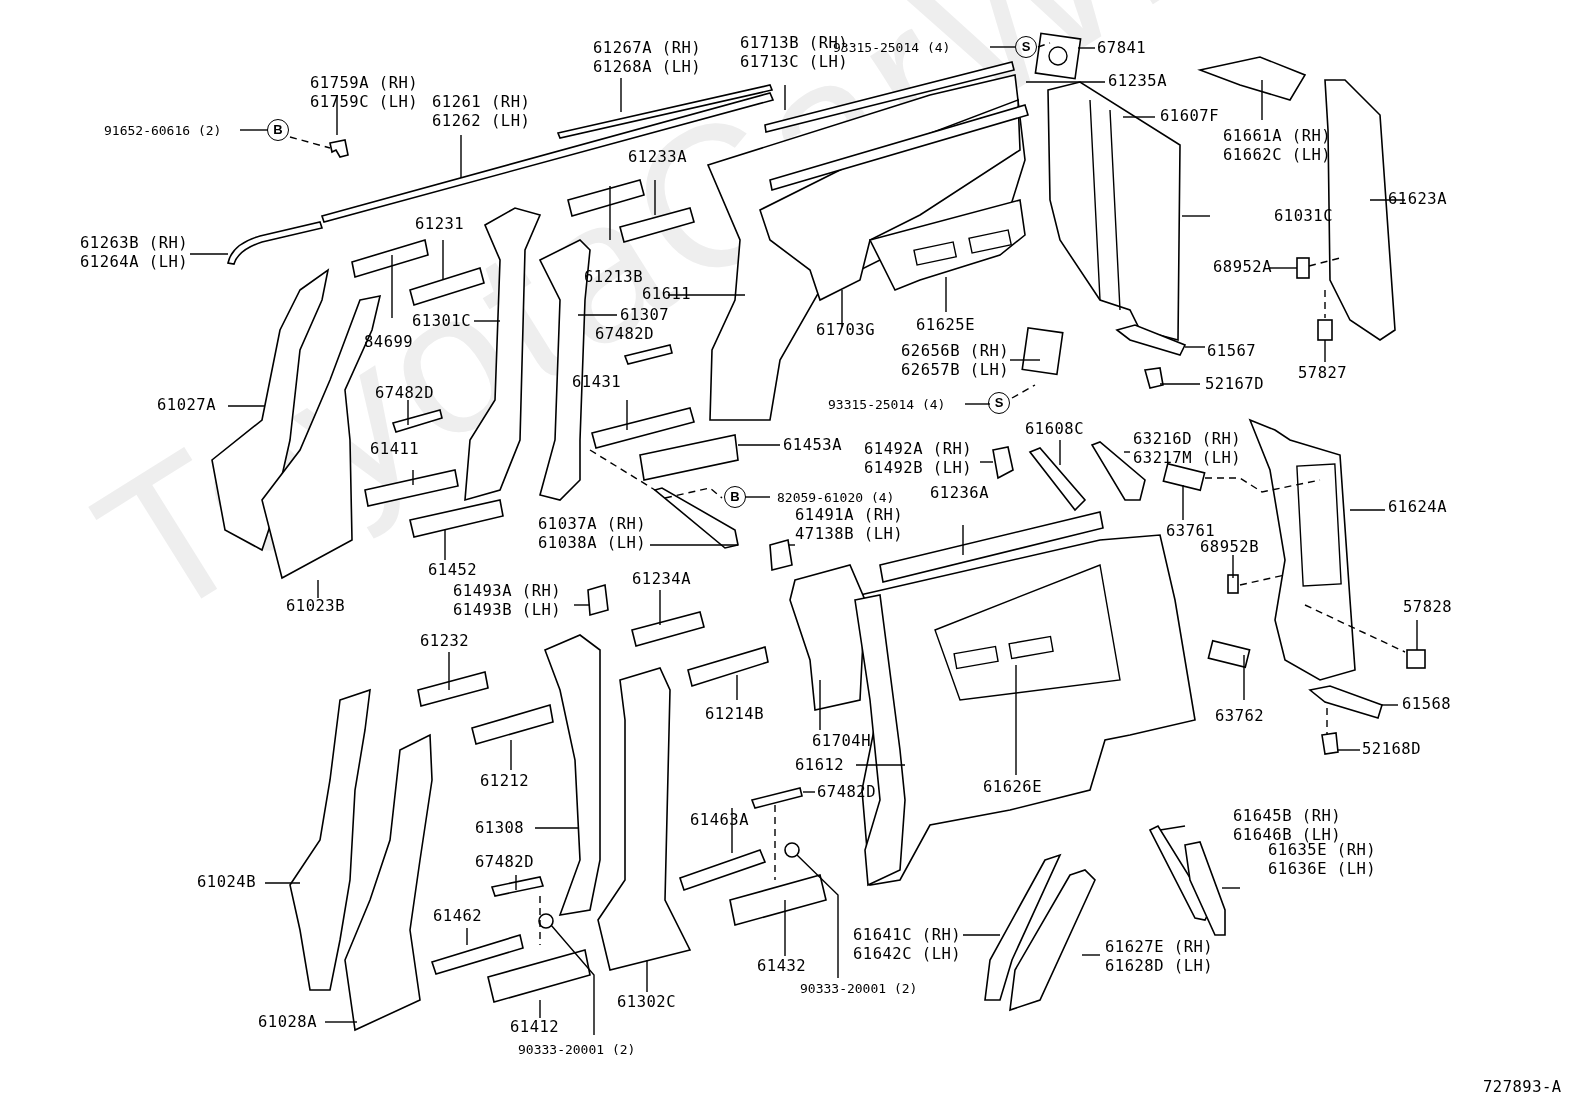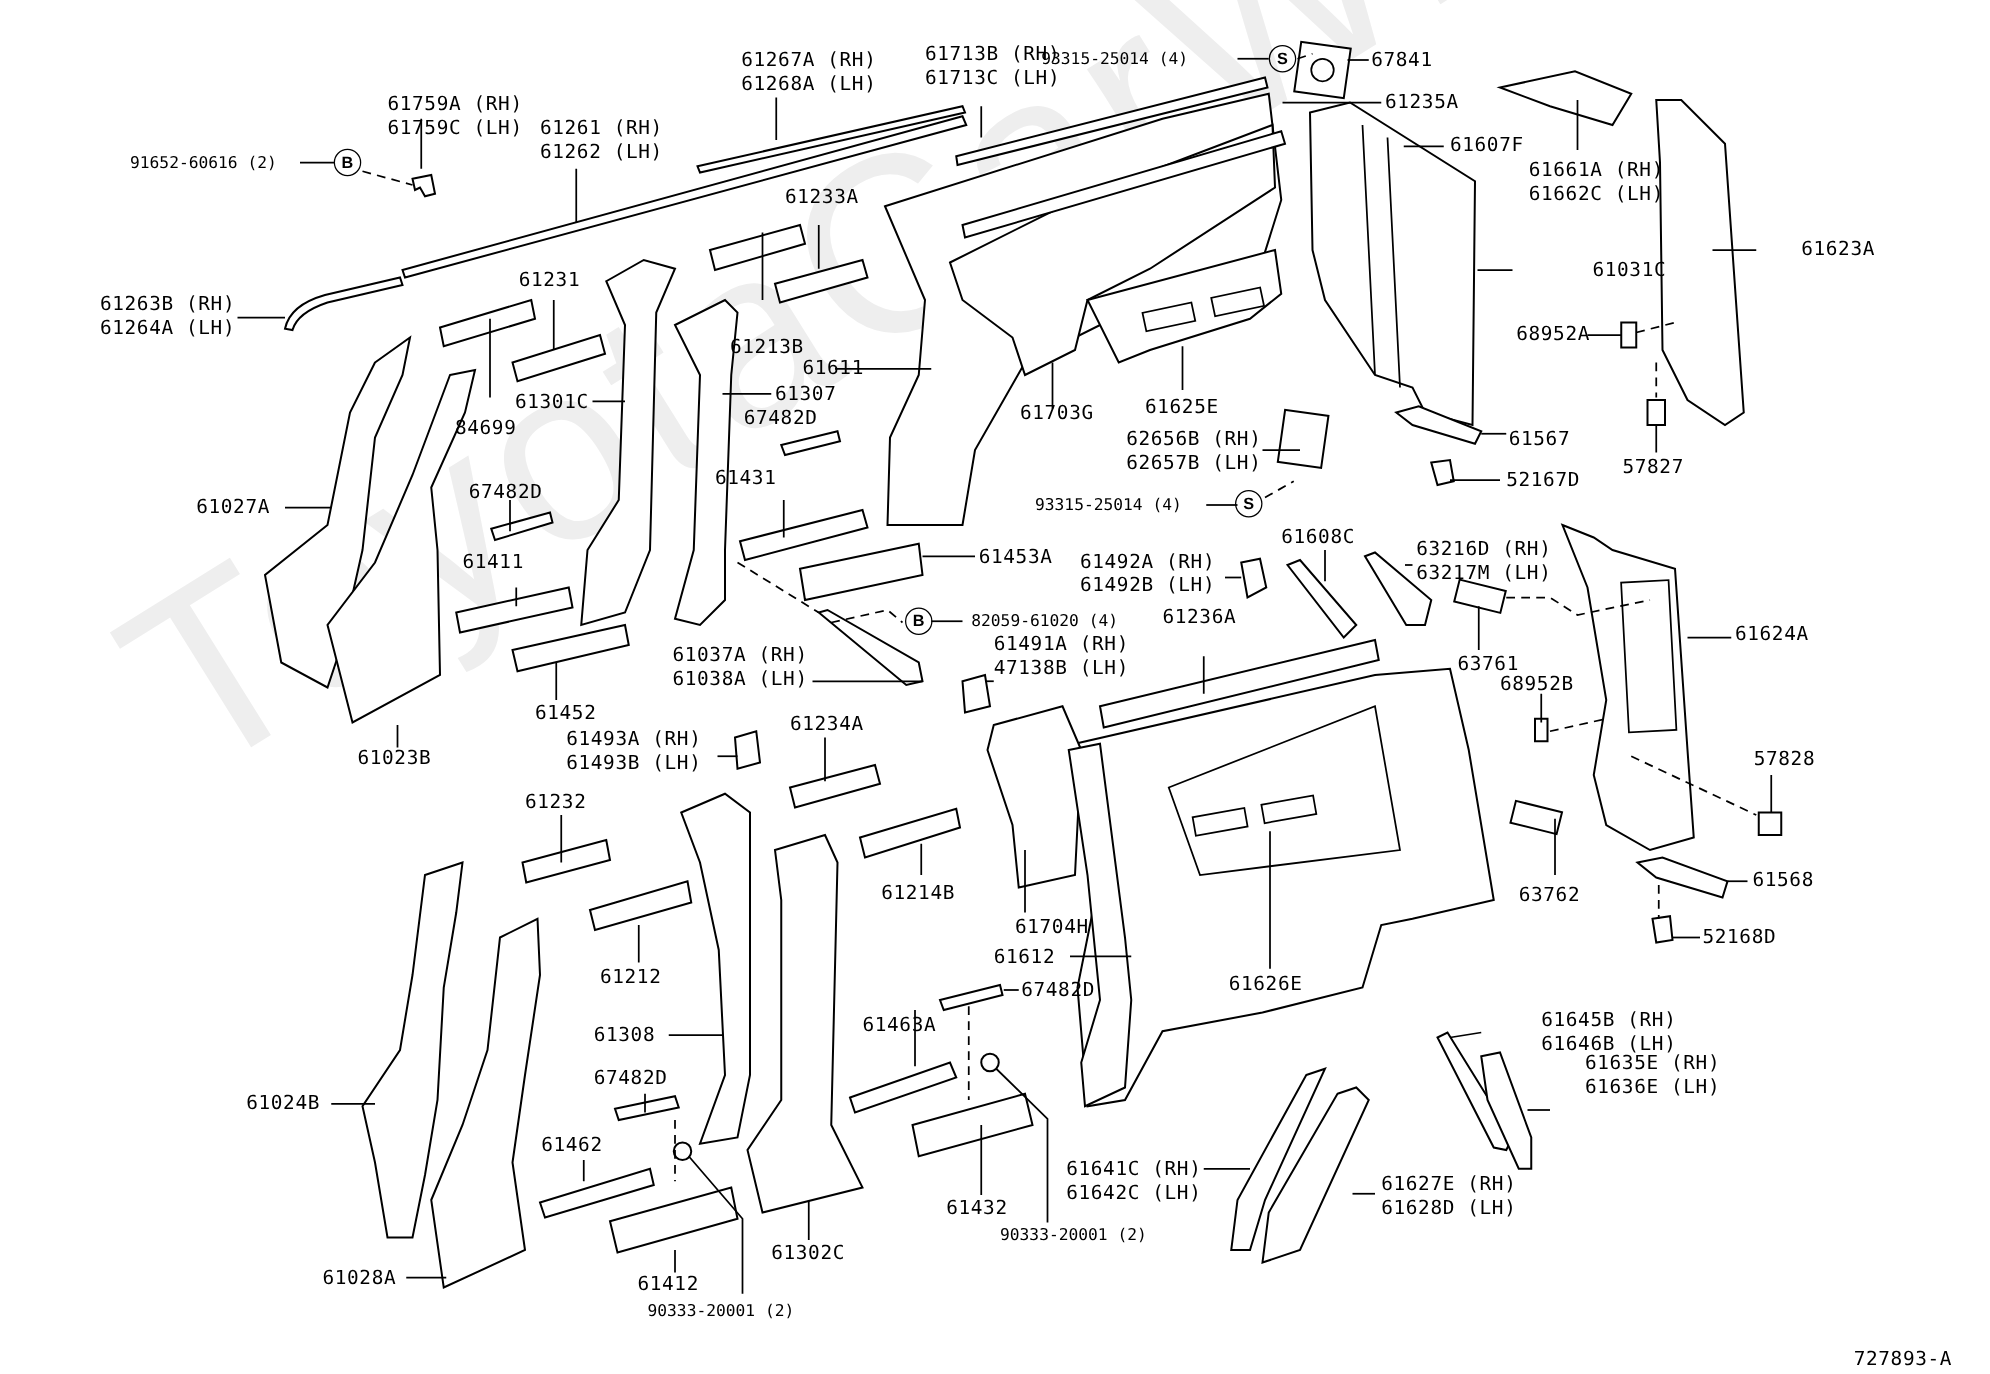--- a/index.html
+++ b/index.html
@@ -223,21 +223,21 @@
   <div class="lbl" style="left:593px;top:39px">61267A (RH)
 61268A (LH)</div>
   <div class="lbl" style="left:740px;top:34px">61713B (RH)
 61713C (LH)</div>
   <div class="lbl small" style="left:833px;top:38px">93315-25014 (4)</div>
   <div class="lbl" style="left:1097px;top:39px">67841</div>
   <div class="lbl" style="left:1108px;top:72px">61235A</div>
   <div class="lbl" style="left:1160px;top:107px">61607F</div>
   <div class="lbl" style="left:1223px;top:127px">61661A (RH)
 61662C (LH)</div>
-  <div class="lbl" style="left:1441px;top:190px">61623A</div>
+  <div class="lbl" style="left:1388px;top:190px">61623A</div>
   <div class="lbl" style="left:1274px;top:207px">61031C</div>
   <div class="lbl" style="left:1213px;top:258px">68952A</div>
   <div class="lbl" style="left:1207px;top:342px">61567</div>
   <div class="lbl" style="left:1205px;top:375px">52167D</div>
   <div class="lbl" style="left:1298px;top:364px">57827</div>
   <div class="lbl" style="left:80px;top:234px">61263B (RH)
 61264A (LH)</div>
   <div class="lbl" style="left:415px;top:215px">61231</div>
   <div class="lbl" style="left:628px;top:148px">61233A</div>
   <div class="lbl" style="left:584px;top:268px">61213B</div>

